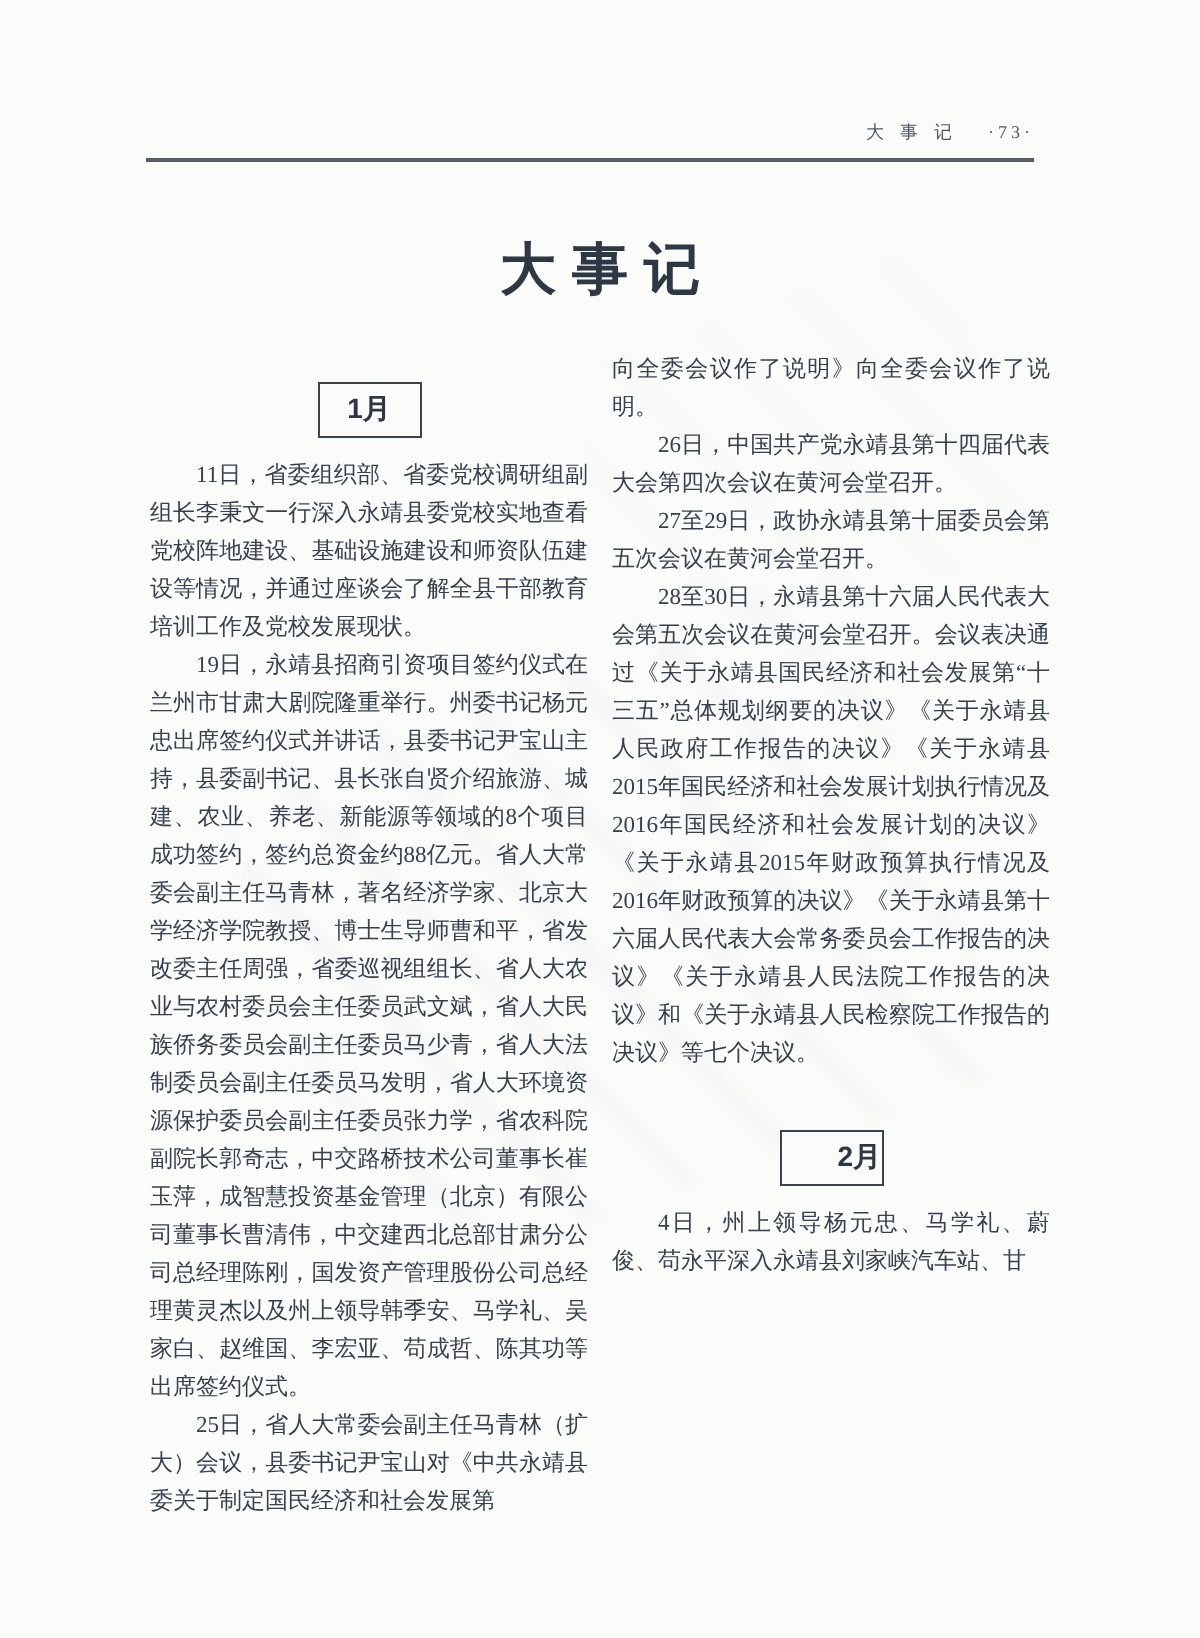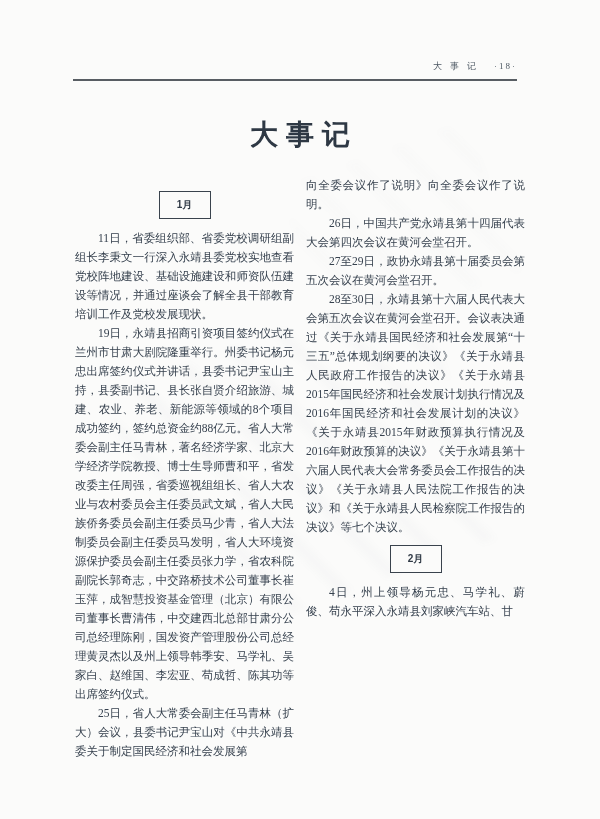--- a/index.html
+++ b/index.html
@@ -40,24 +40,24 @@
   }
   .para{margin:0;text-indent:2em;}
   .para.no-indent{text-indent:0;}
   .month-box{
     width:50px;
     margin:15px auto 10px auto;
     border:1.5px solid #3a434d;
     padding:3px 0 4px 0;
     text-align:center;
     font-family:"Liberation Sans","DejaVu Sans",sans-serif;
-    font-weight:bold;font-size:10px;color:#2e3844;
+    font-weight:bold;font-size:14px;color:#2e3844;
     background:#fbfbfa;
   }
-  .col-right .month-box{margin-top:8px;}
+  .col-right .month-box{margin-top:28px;text-align:right;}
   
   .watermark{
     position:absolute;left:140px;top:330px;width:330px;height:270px;
     transform:rotate(-20deg);
     background:repeating-linear-gradient(65deg,
       rgba(120,130,145,0.10) 0 14px,
       rgba(120,130,145,0) 14px 46px);
     opacity:0.28;
     filter:blur(3px);
     pointer-events:none;
@@ -72,21 +72,21 @@
     filter:blur(3px);
     pointer-events:none;
   }
 </style>
 </head>
 <body>
 
 <div class="page">
 
   <div class="running-header">
-    <span class="sec">大事记</span><span class="pgnum">·18·</span>
+    <span class="sec">大事记</span><span class="pgnum">·73·</span>
   </div>
   <div class="header-rule"></div>
 
   <h1 class="page-title">大事记</h1>
 
   <div class="watermark"></div>
   <div class="watermark2"></div>
 
   <div class="columns">
 

